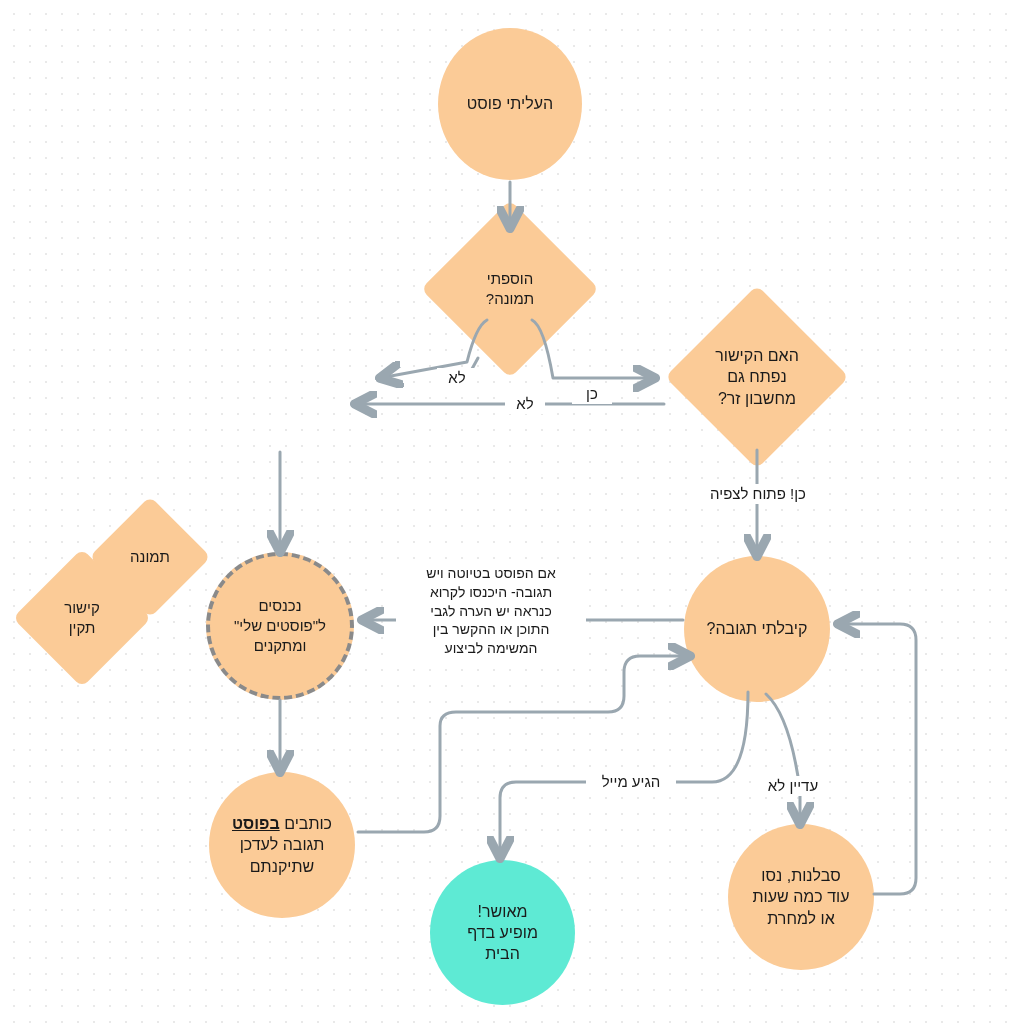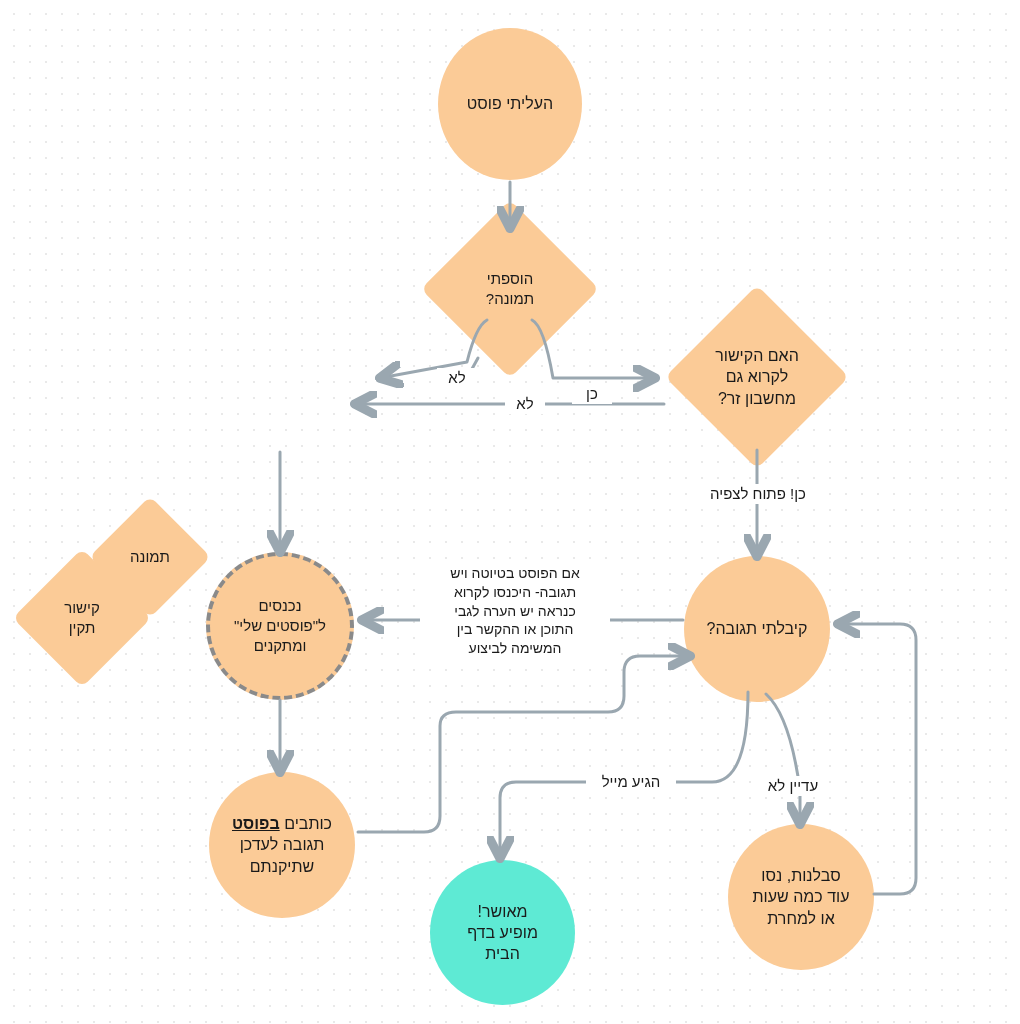--- a/index.html
+++ b/index.html
@@ -80,21 +80,21 @@
       </div>
     </div>
   </div>
 
 
   <div class="diamond-wrap" style="left:692px;top:312px;width:130px;height:130px;">
     <div class="diamond"></div>
     <div class="diamond-label" style="font-size:16px;">
       <div class="txt">
         <div>האם הקישור</div>
-        <div>לקרוא גם</div>
+        <div>נפתח גם</div>
         <div>מחשבון זר?</div>
       </div>
     </div>
   </div>
 
   <div class="node circle dashed" style="left:206px;top:552px;width:148px;height:148px;font-size:15px;">
     <div class="txt">
       <div>נכנסים</div>
       <div>ל"פוסטים שלי"</div>
       <div>ומתקנים</div>
@@ -150,21 +150,21 @@
   </div>
 
   <div class="edge-label" style="left:437px;top:368px;width:40px;font-size:15px;background:#fff;">לא</div>
 
   <div class="edge-label" style="left:572px;top:384px;width:40px;font-size:15px;background:#fff;">כן</div>
 
   <div class="edge-label" style="left:505px;top:394px;width:40px;font-size:15px;background:#fff;">לא</div>
 
   <div class="edge-label" style="left:688px;top:484px;width:140px;font-size:15px;background:#fff;">כן! פתוח לצפיה</div>
 
-  <div class="edge-label multiline" style="left:420px;top:564px;width:190px;font-size:14px;text-align:center;background:#fff;">
+  <div class="edge-label multiline" style="left:396px;top:564px;width:190px;font-size:14px;text-align:center;background:#fff;">
     <div>אם הפוסט בטיוטה ויש</div>
     <div>תגובה- היכנסו לקרוא</div>
     <div>כנראה יש הערה לגבי</div>
     <div>התוכן או ההקשר בין</div>
     <div>המשימה לביצוע</div>
   </div>
 
   <div class="edge-label" style="left:586px;top:772px;width:90px;font-size:15px;background:#fff;">הגיע מייל</div>
 
   <div class="edge-label" style="left:758px;top:776px;width:70px;font-size:15px;background:#fff;">עדיין לא</div>

